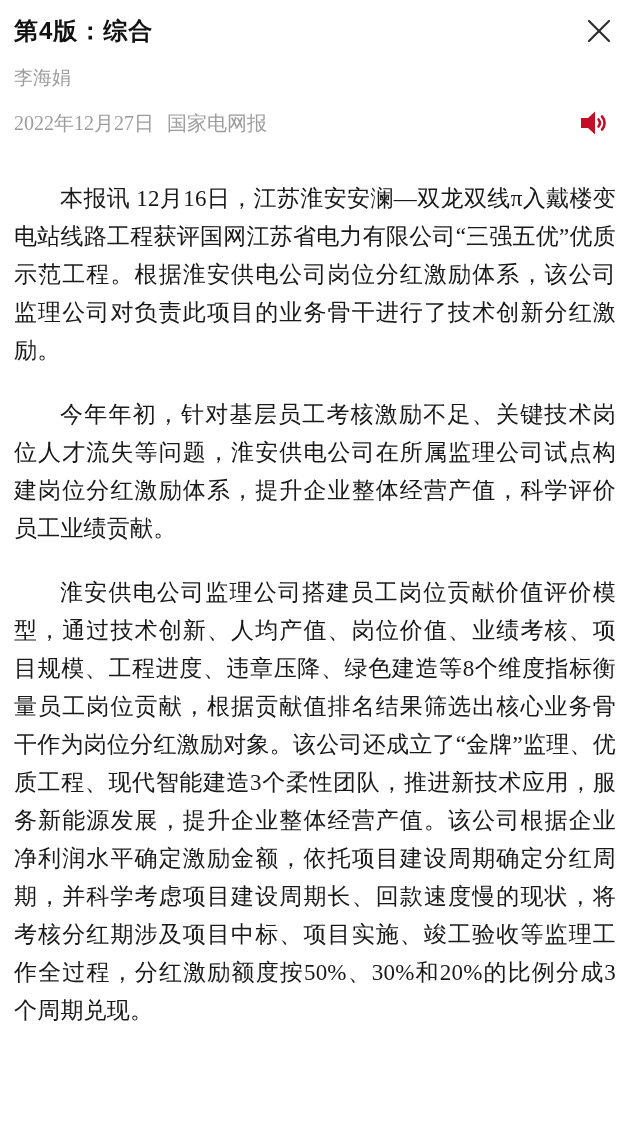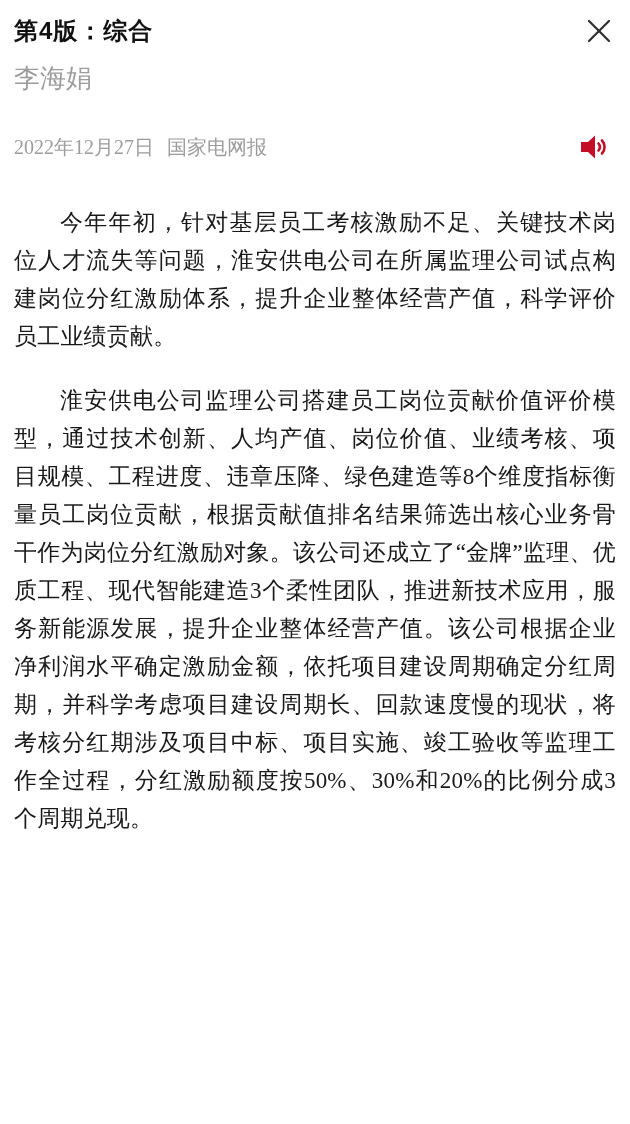--- a/index.html
+++ b/index.html
@@ -49,27 +49,27 @@
     font-size: 35px;
     font-weight: 600;
     line-height: 52px;
     letter-spacing: 0.5px;
     color: #1b1b1b;
     font-family: "Liberation Sans", sans-serif;
   }
   
   .author {
     margin-top: 18px;
-    font-size: 26px;
+    font-size: 19px;
     color: #9c9c9c;
     line-height: 24px;
   }
   
   .meta-row {
-    margin-top: 40px;
+    margin-top: 16px;
     display: flex;
     justify-content: space-between;
     align-items: center;
     text-align: right;
   }
   .meta {
     font-size: 20px;
     color: #9c9c9c;
     font-family: "Liberation Serif", serif;
   }
@@ -133,19 +133,20 @@
           <svg width="32" height="32" viewBox="0 0 32 32">
             <path d="M4 11 L11 11 L18 4.5 L18 27.5 L11 21 L4 21 Z" fill="#c40e28"></path>
             <path d="M21.5 12.5 A5.5 5.5 0 0 1 21.5 19.5" fill="none" stroke="#c40e28" stroke-width="2.6" stroke-linecap="round"></path>
             <path d="M25 9.5 A9.5 9.5 0 0 1 25 22.5" fill="none" stroke="#c40e28" stroke-width="2.6" stroke-linecap="round"></path>
           </svg>
         </span>
       </button>
     </div>
 
     <div class="body">
+      <p>本报讯 12月16日，江苏淮安安澜—双龙双线π入戴楼变电站线路工程获评国网江苏省电力有限公司“三强五优”优质示范工程。根据淮安供电公司岗位分红激励体系，该公司监理公司对负责此项目的业务骨干进行了技术创新分红激励。</p>
       <p>今年年初，针对基层员工考核激励不足、关键技术岗位人才流失等问题，淮安供电公司在所属监理公司试点构建岗位分红激励体系，提升企业整体经营产值，科学评价员工业绩贡献。</p>
       <p>淮安供电公司监理公司搭建员工岗位贡献价值评价模型，通过技术创新、人均产值、岗位价值、业绩考核、项目规模、工程进度、违章压降、绿色建造等8个维度指标衡量员工岗位贡献，根据贡献值排名结果筛选出核心业务骨干作为岗位分红激励对象。该公司还成立了“金牌”监理、优质工程、现代智能建造3个柔性团队，推进新技术应用，服务新能源发展，提升企业整体经营产值。该公司根据企业净利润水平确定激励金额，依托项目建设周期确定分红周期，并科学考虑项目建设周期长、回款速度慢的现状，将考核分红期涉及项目中标、项目实施、竣工验收等监理工作全过程，分红激励额度按50%、30%和20%的比例分成3个周期兑现。</p>
 
     </div>
 
   </main>
 </div>
 
 </body></html>

